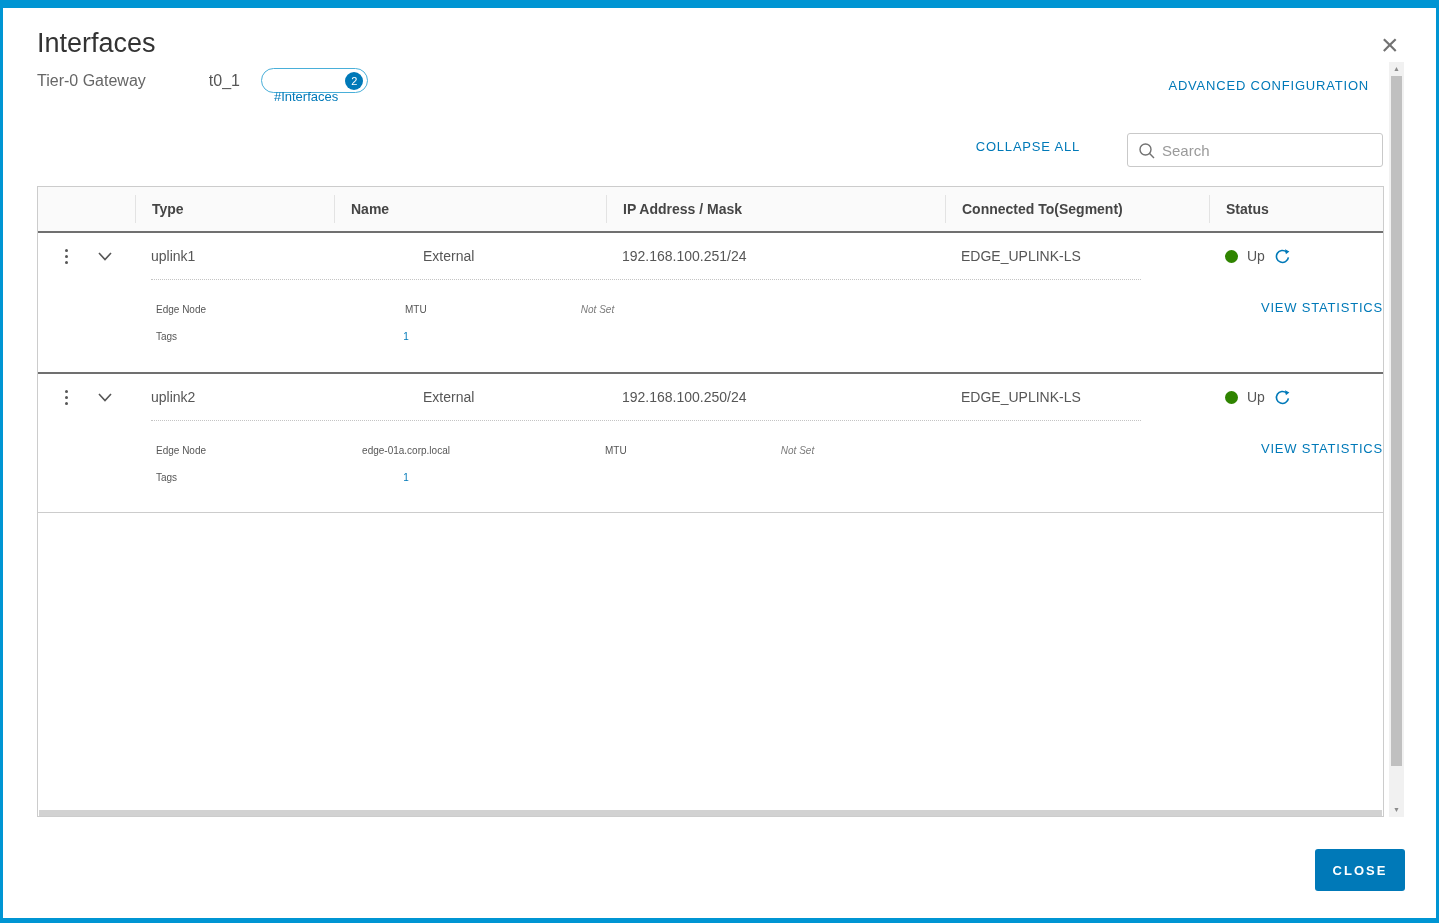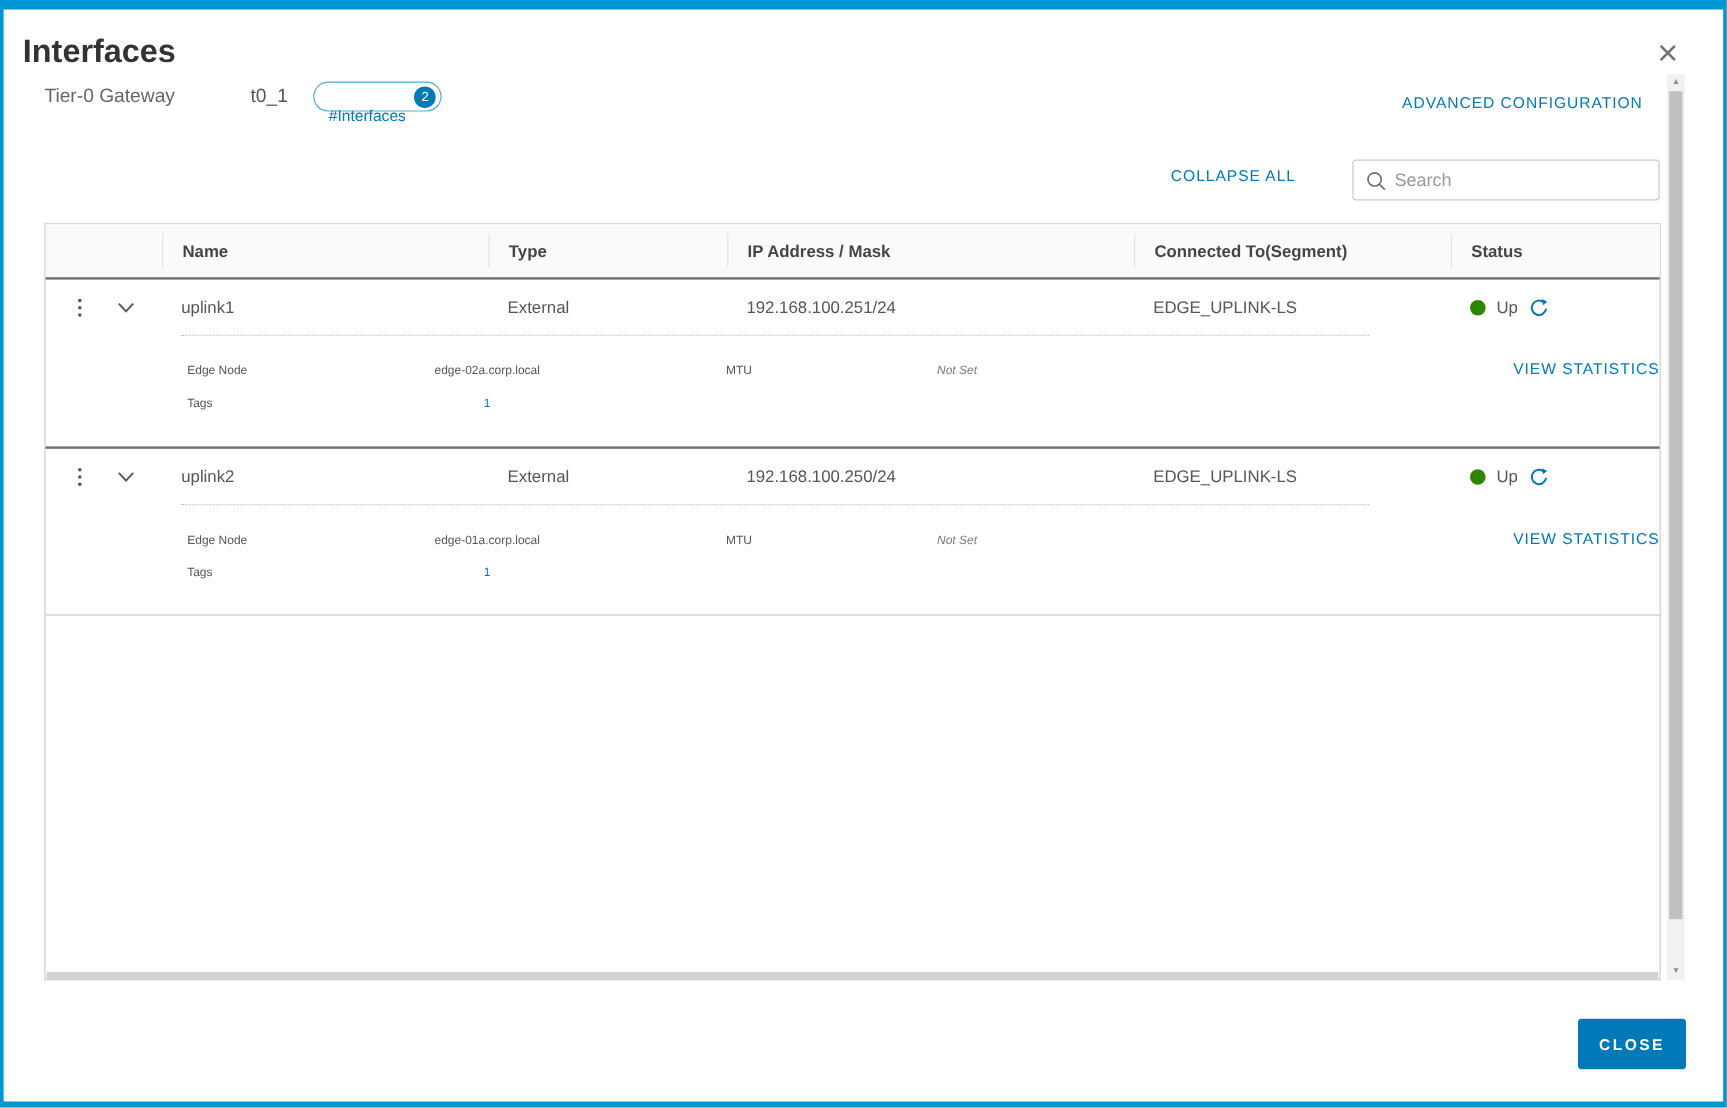--- a/index.html
+++ b/index.html
@@ -10,22 +10,22 @@
     border: solid #0095d3;
     border-width: 8px 3px 5px 3px;
     position: relative;
     overflow: hidden;
     color: #565656;
   }
   .wrap { position: absolute; inset: 0; }
 
   
   .dlg-title {
-    position: absolute; left: 16px; top: 20px;
-    font-size: 27px; font-weight: 700; color: #333333;
+    position: absolute; left: 34px; top: 20px;
+    font-size: 27px; font-weight: 400; color: #333333;
   }
   .close-x {
     position: absolute; left: 1378px; top: 22px;
     font-size: 30px; font-weight: 300; color: #727272;
     line-height: 30px; cursor: pointer;
   }
   .sub-row { position: absolute; left: 34px; top: 60px; display: flex; align-items: center; }
   .sub-label { font-size: 16px; color: #666; }
   .gw-name { font-size: 16px; color: #565656; margin-left: 63px; }
   .pill {
@@ -158,22 +158,22 @@
     <svg width="18" height="18" viewBox="0 0 18 18">
       <circle cx="7.5" cy="7.5" r="5.5" fill="none" stroke="#727272" stroke-width="1.4"></circle>
       <line x1="11.6" y1="11.6" x2="16" y2="16" stroke="#727272" stroke-width="1.4"></line>
     </svg>
     <input class="search-input" type="text" placeholder="Search" style="">
   </div>
 
   <div class="grid">
     <div class="g-header">
       <div class="hc w0"></div>
+      <div class="hc w2">Type</div>
       <div class="hc w1">Name</div>
-      <div class="hc w2">Type</div>
       <div class="hc w3">IP Address / Mask</div>
       <div class="hc w4">Connected To(Segment)</div>
       <div class="hc w5">Status</div>
     </div>
 
     <div class="row-group">
       <div class="main-row">
         <div class="ctrl-cell">
           <span class="kebab">
               <i></i>
@@ -198,21 +198,20 @@
               <path d="M12.6 4.1 A6 6 0 1 0 14.4 9.3" fill="none" stroke="#0079b8" stroke-width="1.6"></path>
               <path d="M11.1 1.2 L15.4 3.4 L11.9 6.3 Z" fill="#0079b8"></path>
             </svg>
           </span>
         </div>
       </div>
       <div class="dotted-sep"></div>
       <div class="detail">
         <div class="d-line">
           <span class="d-lab1">Edge Node</span>
-          <span class="d-val1">edge-02a.corp.local</span>
           <span class="d-lab2">MTU</span>
           <span class="d-val2">Not Set</span>
         </div>
         <div class="d-line">
           <span class="d-lab1">Tags</span>
           <span class="d-val1"><span class="tag-link">1</span></span>
         </div>
         <div class="view-stats">VIEW STATISTICS</div>
       </div>
     </div>

